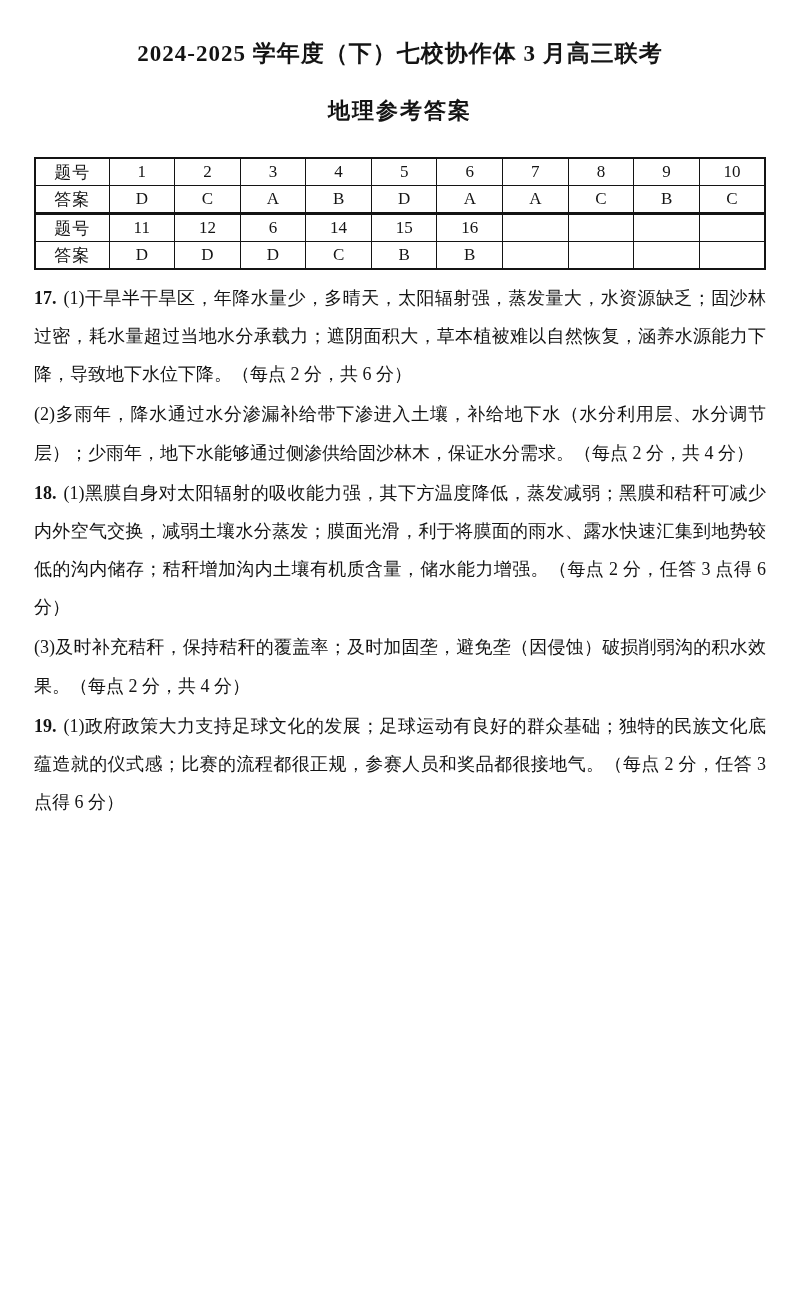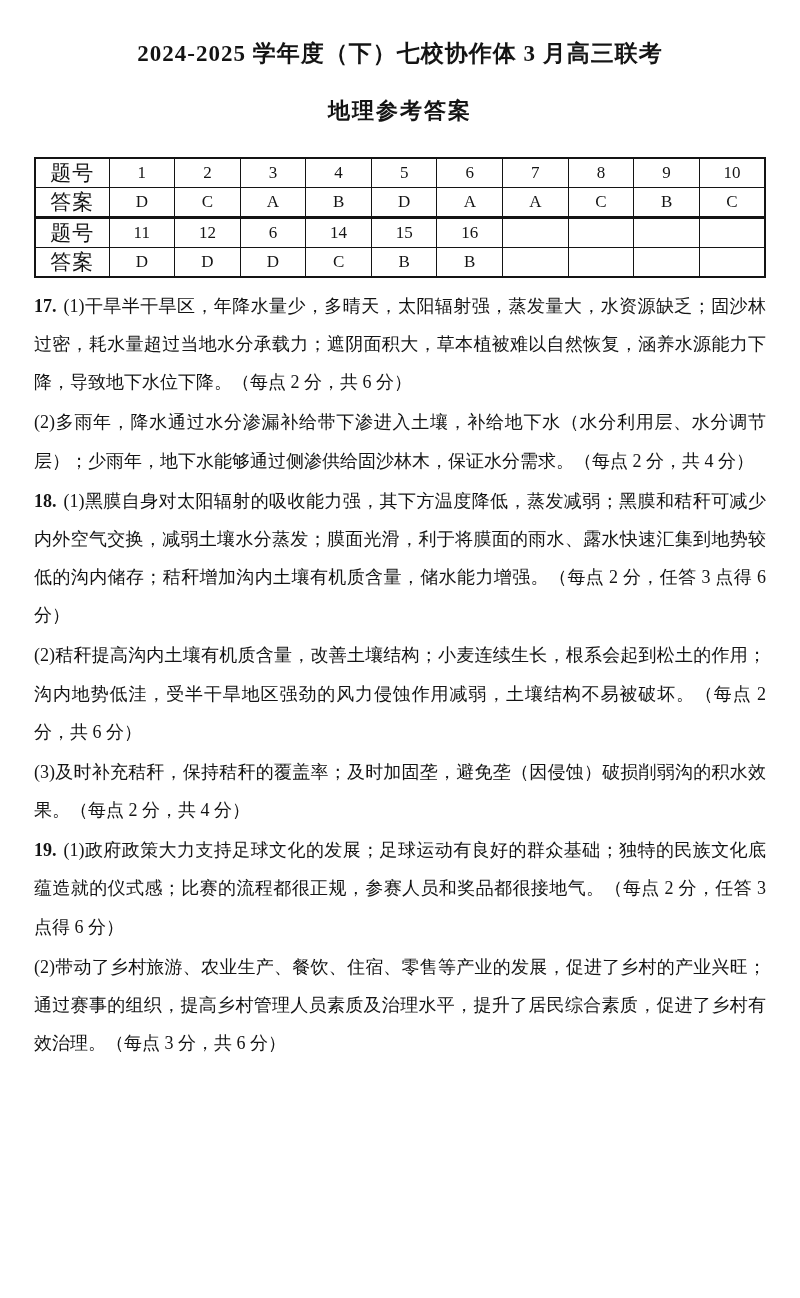--- a/index.html
+++ b/index.html
@@ -44,21 +44,21 @@
   table.ans-table td {
     border: 1px solid #141414;
     height: 26px;
     padding: 0;
     text-align: center;
     vertical-align: middle;
     font-size: 17px;
     overflow: hidden;
   }
   table.ans-table tr.thick td { border-top: 3px solid #141414; }
-  table.ans-table td.hdr { font-size: 21px; letter-spacing: 1px; }
+  table.ans-table td.hdr { font-size: 17px; letter-spacing: 1px; }
   .body-text { margin-top: 9px; }
   .body-text p {
     margin: 0 0 2px 0;
     font-size: 18px;
     line-height: 2.12;
     text-align: justify;
     text-justify: inter-ideograph;
     word-break: break-all;
   }
   .qnum { padding-right: 7px; font-weight: bold; }
@@ -134,24 +134,22 @@
 
   <div class="body-text">
 
     <section>
       <p><span class="qnum">17.</span><span>(1)干旱半干旱区，年降水量少，多晴天，太阳辐射强，蒸发量大，水资源缺乏；固沙林过密，耗水量超过当地水分承载力；遮阴面积大，草本植被难以自然恢复，涵养水源能力下降，导致地下水位下降。（每点 2 分，共 6 分）</span></p>
       <p>(2)多雨年，降水通过水分渗漏补给带下渗进入土壤，补给地下水（水分利用层、水分调节层）；少雨年，地下水能够通过侧渗供给固沙林木，保证水分需求。（每点 2 分，共 4 分）</p>
     </section>
 
     <section>
       <p><span class="qnum">18.</span><span>(1)黑膜自身对太阳辐射的吸收能力强，其下方温度降低，蒸发减弱；黑膜和秸秆可减少内外空气交换，减弱土壤水分蒸发；膜面光滑，利于将膜面的雨水、露水快速汇集到地势较低的沟内储存；秸秆增加沟内土壤有机质含量，储水能力增强。（每点 2 分，任答 3 点得 6 分）</span></p>
-      <p>(2)秸秆提高沟内土壤有机质含量，改善土壤结构；小麦连续生长，根系会起到松土的作用；沟内地势低洼，受半干旱地区强劲的风力侵蚀作用减弱，土壤结构不易被破坏。（每点 2 分，共 6 分）</p>
       <p>(3)及时补充秸秆，保持秸秆的覆盖率；及时加固垄，避免垄（因侵蚀）破损削弱沟的积水效果。（每点 2 分，共 4 分）</p>
     </section>
 
     <section>
       <p><span class="qnum">19.</span><span>(1)政府政策大力支持足球文化的发展；足球运动有良好的群众基础；独特的民族文化底蕴造就的仪式感；比赛的流程都很正规，参赛人员和奖品都很接地气。（每点 2 分，任答 3 点得 6 分）</span></p>
-      <p>(2)带动了乡村旅游、农业生产、餐饮、住宿、零售等产业的发展，促进了乡村的产业兴旺；通过赛事的组织，提高乡村管理人员素质及治理水平，提升了居民综合素质，促进了乡村有效治理。（每点 3 分，共 6 分）</p>
     </section>
 
   </div>
 
 </div>
 
 </body></html>

